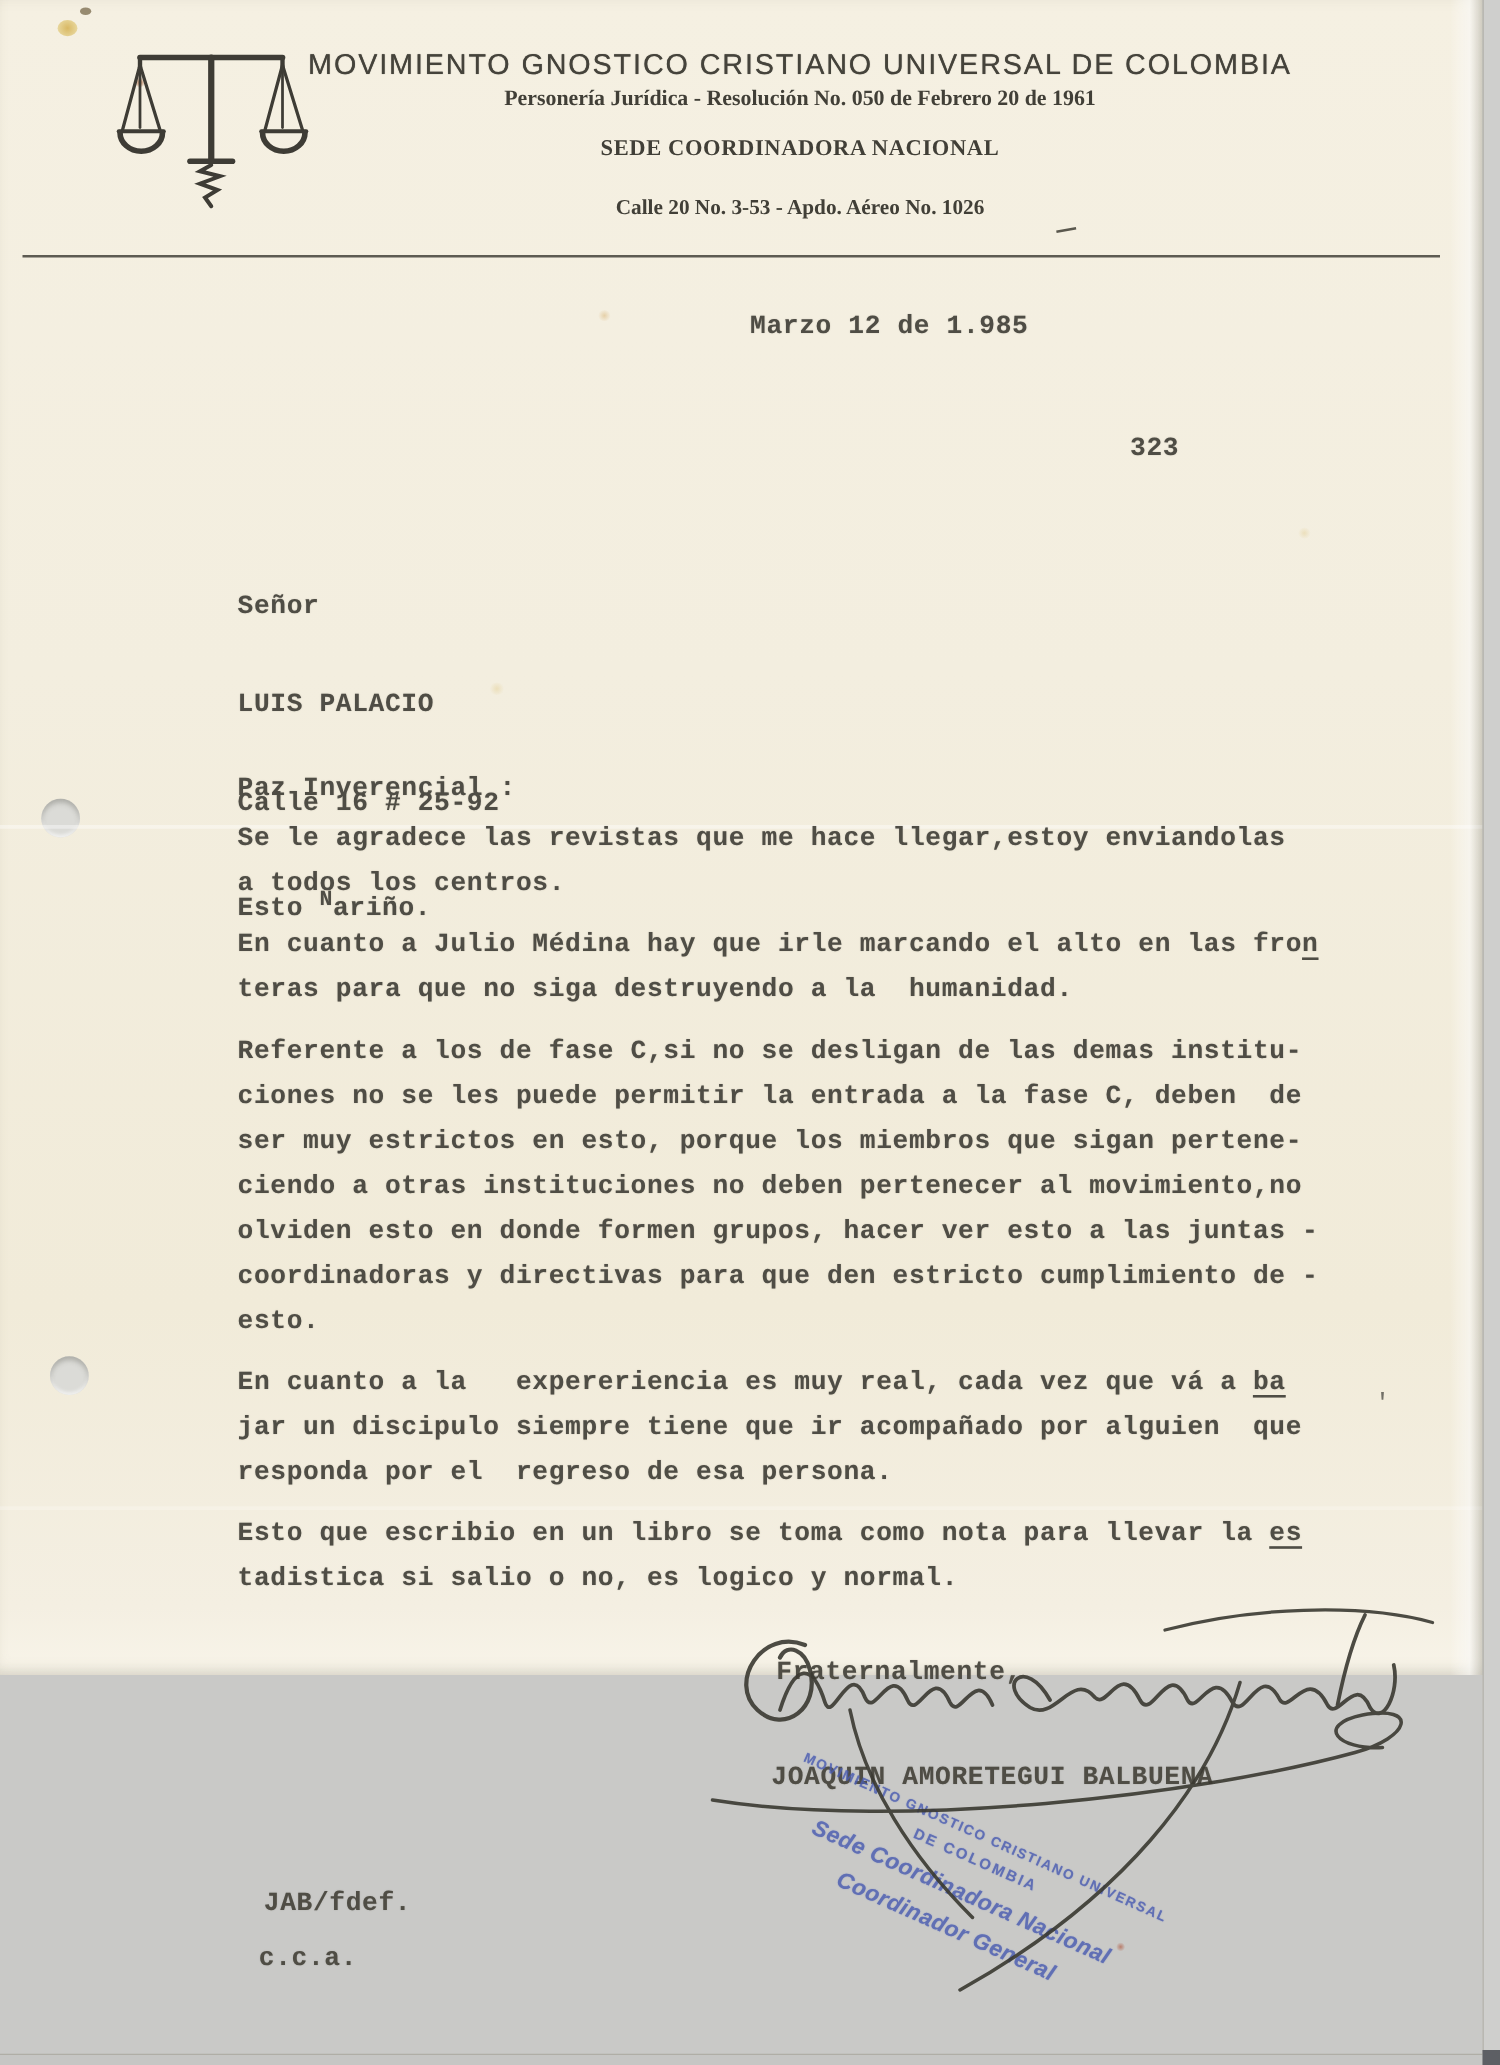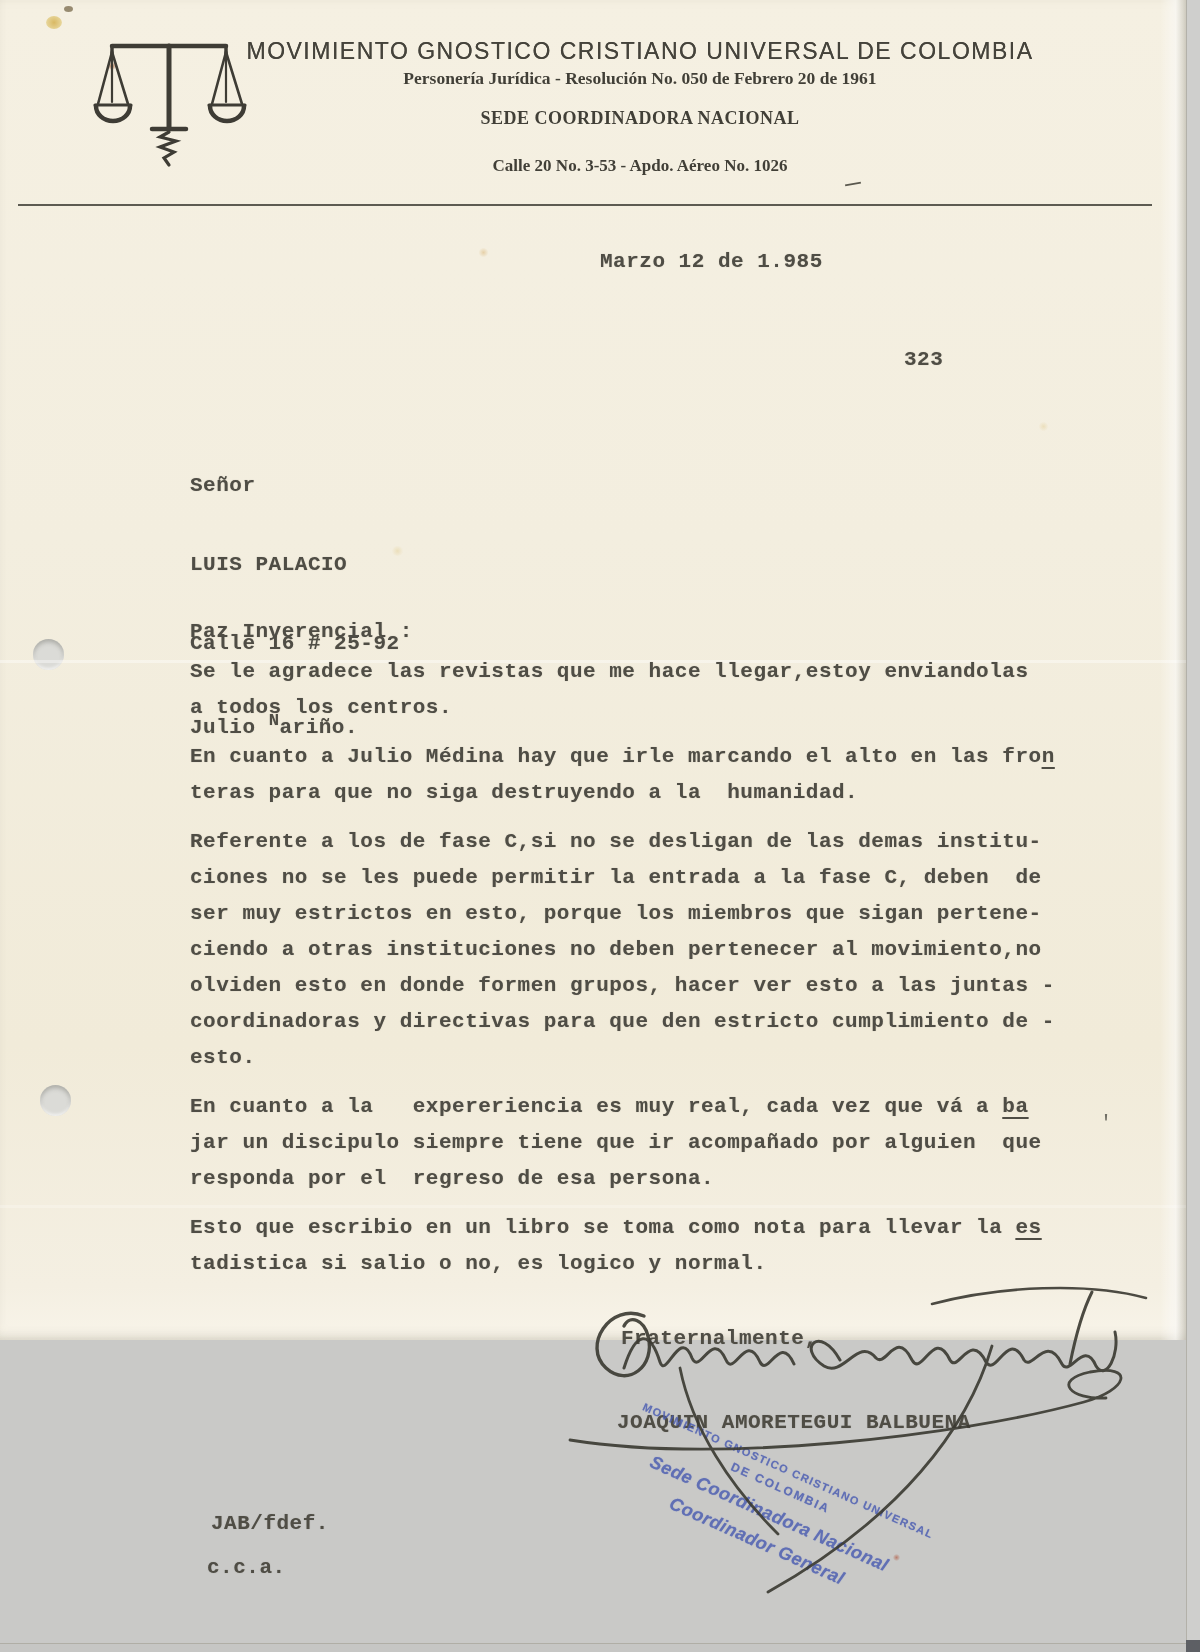--- a/index.html
+++ b/index.html
@@ -114,21 +114,21 @@
   <div class="rule"></div>
   <div class="rule-tick"></div>
 
   <div class="tw date">Marzo 12 de 1.985</div>
   <div class="tw refnum">323</div>
 
   <div class="tw recipient">
     <div>Señor</div>
     <div>LUIS PALACIO</div>
     <div>Calle 16 # 25-92</div>
-    <div id="recipient-city"><span>Julio </span><span class="sup">N</span><span>ariño.</span></div>
+    <div id="recipient-city"><span>Esto </span><span class="sup">N</span><span>ariño.</span></div>
   </div>
 
   <div class="tw greeting">Paz Inverencial :</div>
 
   <div class="tw body-text" id="letter-body"><div class="para"><div class="line"><span>Se le agradece las revistas que me hace llegar,estoy enviandolas</span></div><div class="line"><span>a todos los centros.</span></div></div><div class="para"><div class="line"><span>En cuanto a Julio Médina hay que irle marcando el alto en las fro</span><span class="u">n</span></div><div class="line"><span>teras para que no siga destruyendo a la  humanidad.</span></div></div><div class="para"><div class="line"><span>Referente a los de fase C,si no se desligan de las demas institu-</span></div><div class="line"><span>ciones no se les puede permitir la entrada a la fase C, deben  de</span></div><div class="line"><span>ser muy estrictos en esto, porque los miembros que sigan pertene-</span></div><div class="line"><span>ciendo a otras instituciones no deben pertenecer al movimiento,no</span></div><div class="line"><span>olviden esto en donde formen grupos, hacer ver esto a las juntas -</span></div><div class="line"><span>coordinadoras y directivas para que den estricto cumplimiento de -</span></div><div class="line"><span>esto.</span></div></div><div class="para"><div class="line"><span>En cuanto a la   expereriencia es muy real, cada vez que vá a </span><span class="u">ba</span></div><div class="line"><span>jar un discipulo siempre tiene que ir acompañado por alguien  que</span></div><div class="line"><span>responda por el  regreso de esa persona.</span></div></div><div class="para"><div class="line"><span>Esto que escribio en un libro se toma como nota para llevar la </span><span class="u">es</span></div><div class="line"><span>tadistica si salio o no, es logico y normal.</span></div></div></div>
 
   <div class="tw closing">Fraternalmente,</div>
   <div class="tw typed-name">JOAQUIN AMORETEGUI BALBUENA</div>
   <div class="tw initials">JAB/fdef.</div>
   <div class="tw cc">c.c.a.</div>

